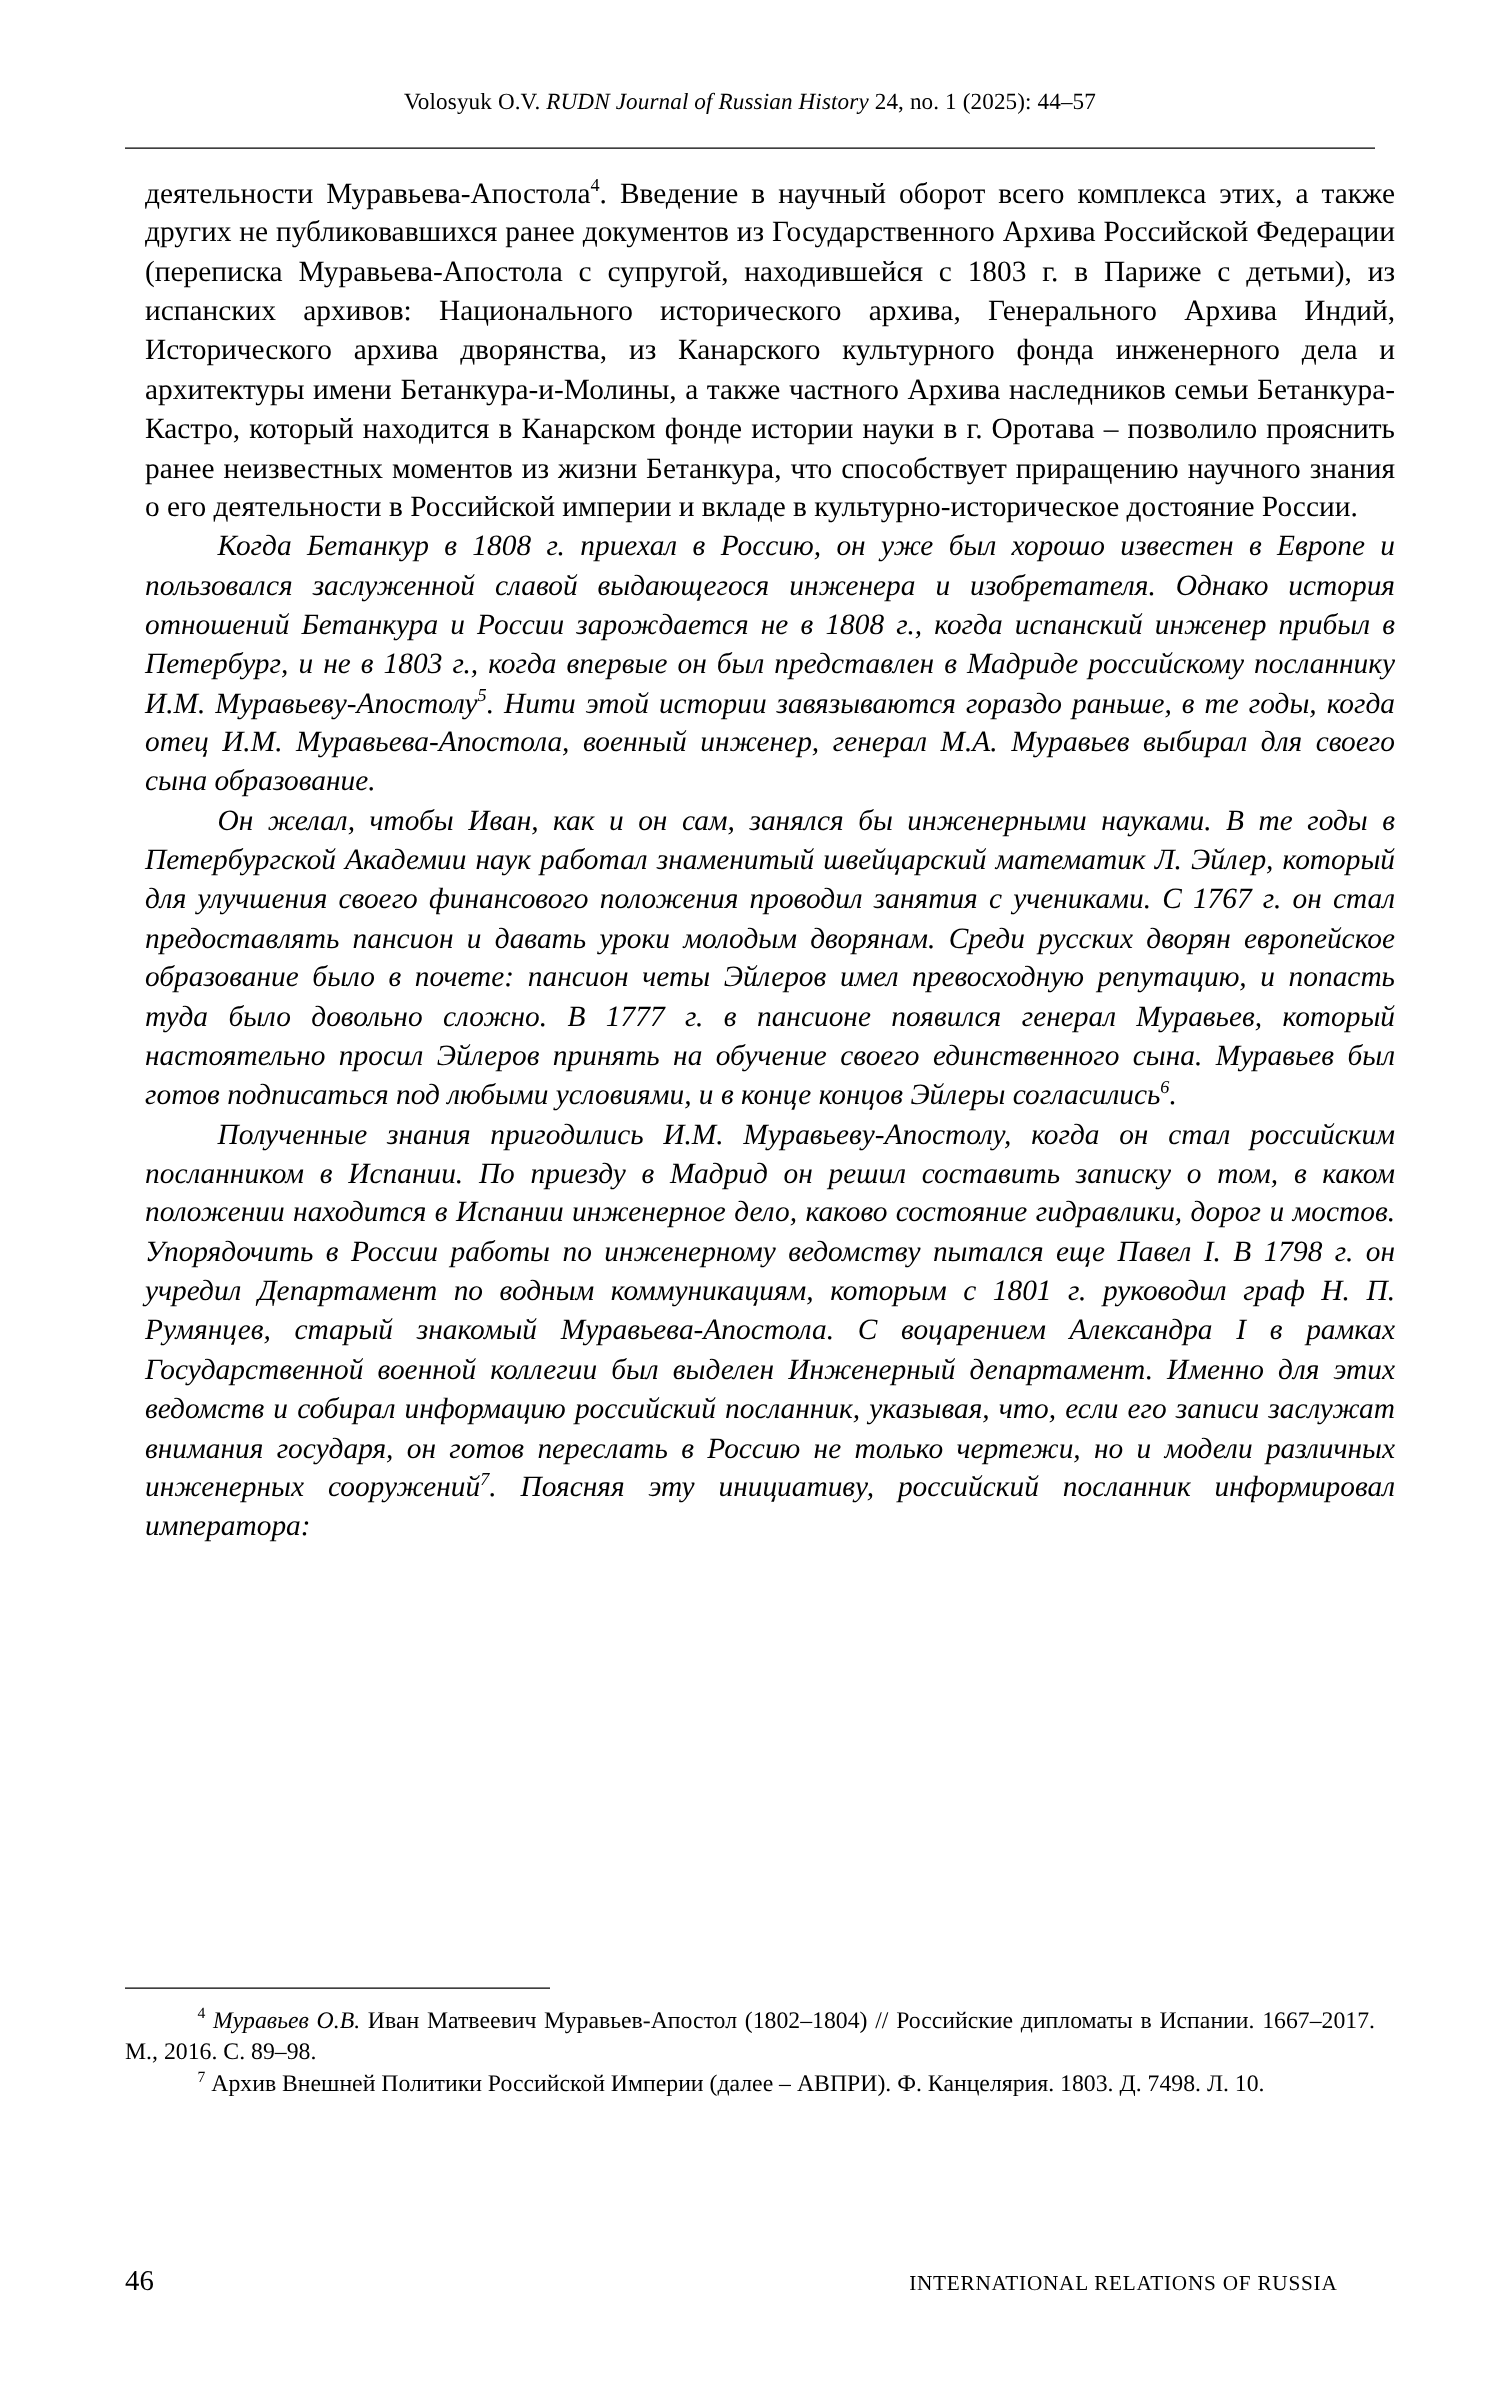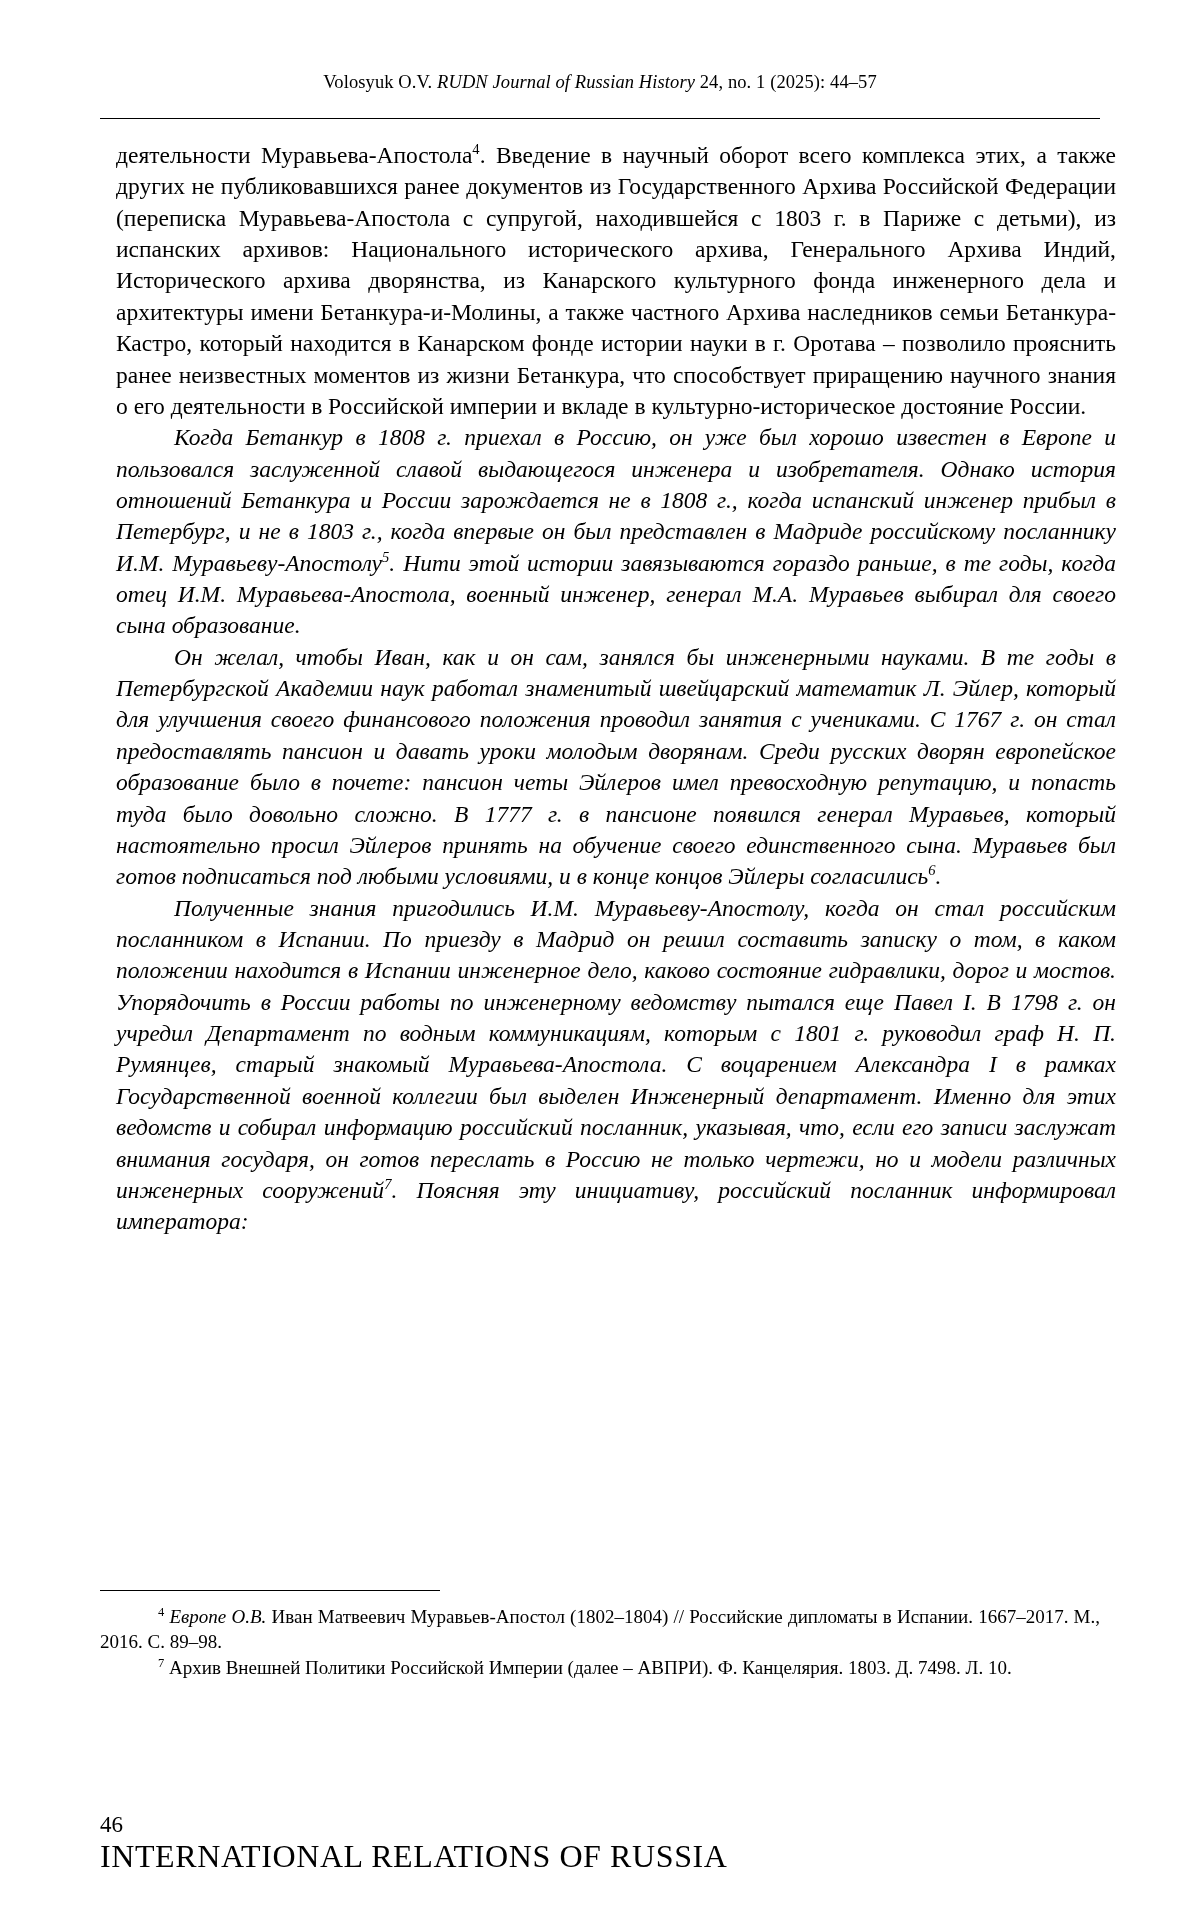--- a/index.html
+++ b/index.html
@@ -92,27 +92,26 @@
     font-size: 0.66em;
   }
   .page-footer {
     position: absolute;
     left: 100px;
     right: 100px;
     top: 1812px;
     display: flex;
     align-items: baseline;
     justify-content: space-between;
-    flex-direction: column;
   }
   .folio {
     font-size: 23px;
   }
   .footer-title {
-    font-size: 32px;
+    font-size: 17px;
     letter-spacing: 0.6px;
     margin-right: 30px;
   }
 </style>
 </head>
 <body>
 
 <div class="page">
 
   <div class="running-head">
@@ -132,21 +131,21 @@
 
     <p class="body-text indent"><span>Он желал, чтобы Иван, как и он сам, занялся бы инженерными науками. В те годы в Петербургской Академии наук работал знаменитый швейцарский математик Л. Эйлер, который для улучшения своего финансового положения проводил занятия с учениками. С 1767 г. он стал предоставлять пансион и давать уроки молодым дворянам. Среди русских дворян европейское образование было в почете: пансион четы Эйлеров имел превосходную репутацию, и попасть туда было довольно сложно. В 1777 г. в пансионе появился генерал Муравьев, который настоятельно просил Эйлеров принять на обучение своего единственного сына. Муравьев был готов подписаться под любыми условиями, и в конце концов Эйлеры согласились</span><sup>6</sup><span>.</span></p>
 
     <p class="body-text indent"><span>Полученные знания пригодились И.М. Муравьеву-Апостолу, когда он стал российским посланником в Испании. По приезду в Мадрид он решил составить записку о том, в каком положении находится в Испании инженерное дело, каково состояние гидравлики, дорог и мостов. Упорядочить в России работы по инженерному ведомству пытался еще Павел I. В 1798 г. он учредил Департамент по водным коммуникациям, которым с 1801 г. руководил граф Н. П. Румянцев, старый знакомый Муравьева-Апостола. С воцарением Александра I в рамках Государственной военной коллегии был выделен Инженерный департамент. Именно для этих ведомств и собирал информацию российский посланник, указывая, что, если его записи заслужат внимания государя, он готов переслать в Россию не только чертежи, но и модели различных инженерных сооружений</span><sup>7</sup><span>. Поясняя эту инициативу, российский посланник информировал императора:</span></p>
 
   </div>
 
   <div class="footnotes">
     <div class="fn-rule"></div>
 
-    <p class="footnote"><sup>4</sup> <span class="italic">Европе О.В.</span><span> Иван Матвеевич Муравьев-Апостол (1802–1804) // Российские дипломаты в Испании. 1667–2017. М., 2016. С. 89–98.</span></p>
+    <p class="footnote"><sup>4</sup> <span class="italic">Муравьев О.В.</span><span> Иван Матвеевич Муравьев-Апостол (1802–1804) // Российские дипломаты в Испании. 1667–2017. М., 2016. С. 89–98.</span></p>
 
 
 
     <p class="footnote"><sup>7</sup> <span>Архив Внешней Политики Российской Империи (далее – АВПРИ). Ф. Канцелярия. 1803. Д. 7498. Л. 10.</span></p>
   </div>
 
   <div class="page-footer">
     <div class="folio">46</div>
     <div class="footer-title">INTERNATIONAL RELATIONS OF RUSSIA</div>
   </div>

